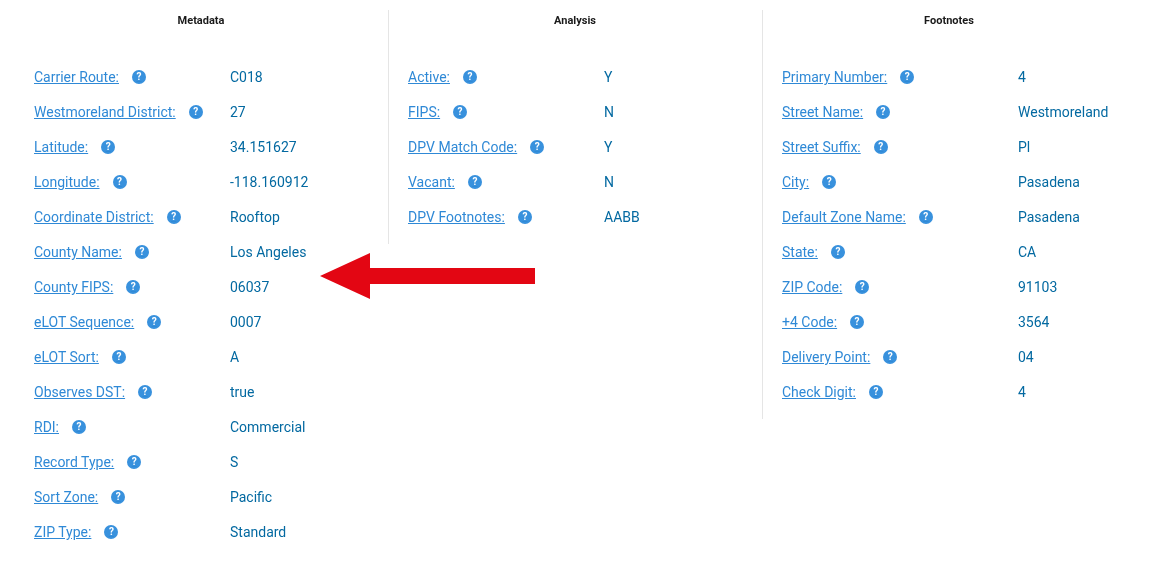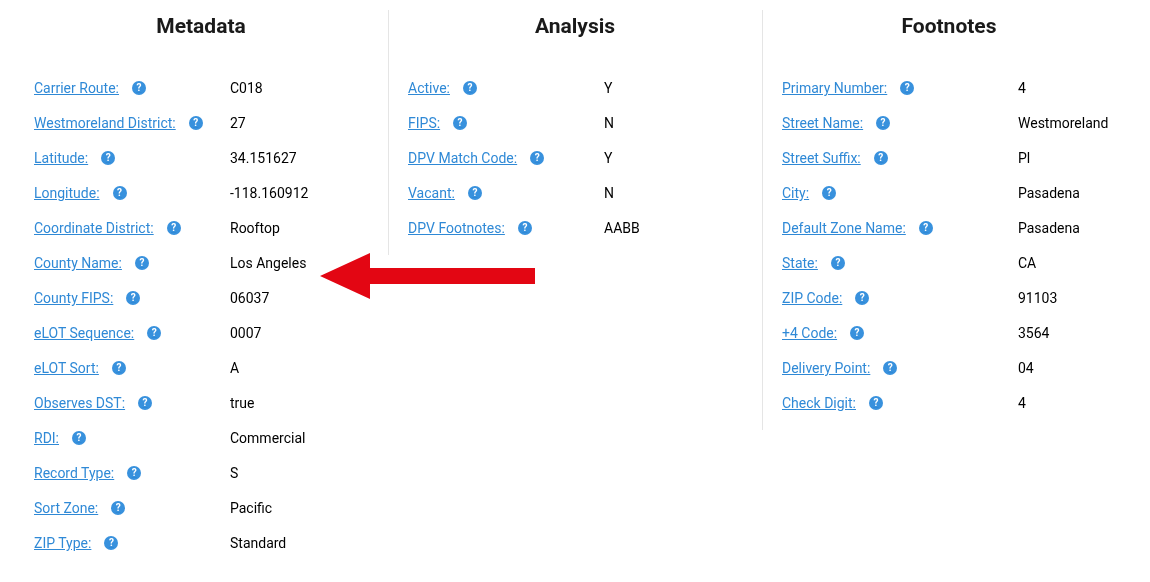--- a/index.html
+++ b/index.html
@@ -26,21 +26,21 @@
     content: "";
     position: absolute;
     left: 0;
     top: 0;
     bottom: 0;
     width: 1px;
     background: #e5e5e5;
   }
   .column-header {
     font-weight: 700;
-    font-size: 21px;
+    font-size: 11px;
     color: #1a1a1a;
     text-align: center;
     margin-bottom: 42px;
     margin-top: 4px;
   }
   .row {
     display: flex;
     align-items: center;
     margin-bottom: 19px;
   }
@@ -60,21 +60,21 @@
     color: #fff;
     font-size: 10px;
     font-weight: 700;
     display: inline-flex;
     align-items: center;
     justify-content: center;
     line-height: 1;
     flex: 0 0 14px;
   }
   .value {
-    color: #000000;
+    color: #0369a1;
     margin-left: auto;
     padding-left: 12px;
     text-align: left;
     flex: 0 0 auto;
   }
   
   .col-metadata .value { width: 150px; }
   .col-analysis .value { width: 150px; }
   .col-components .value { width: 110px; }
 

